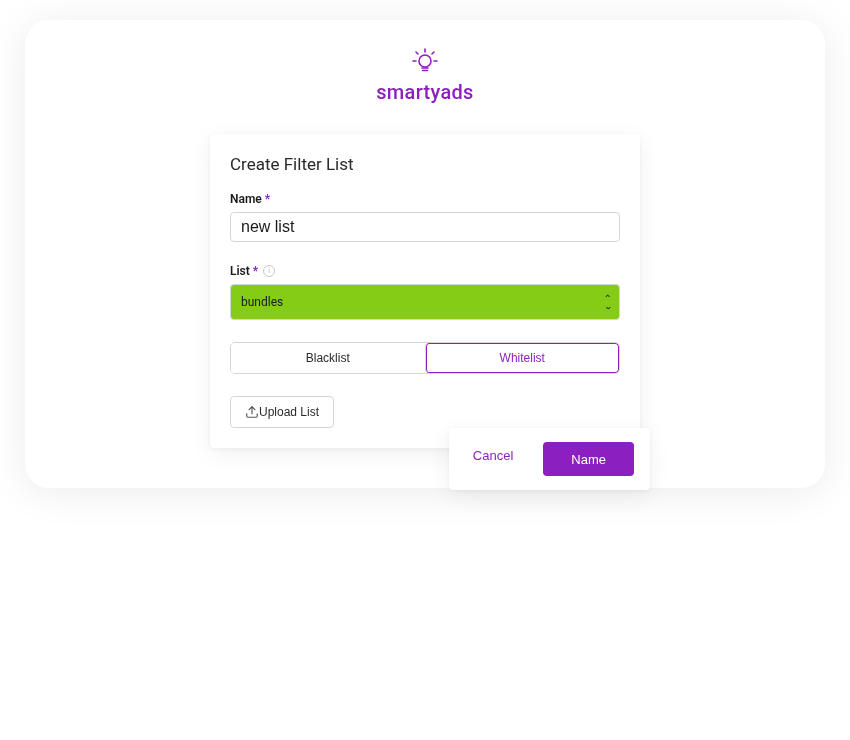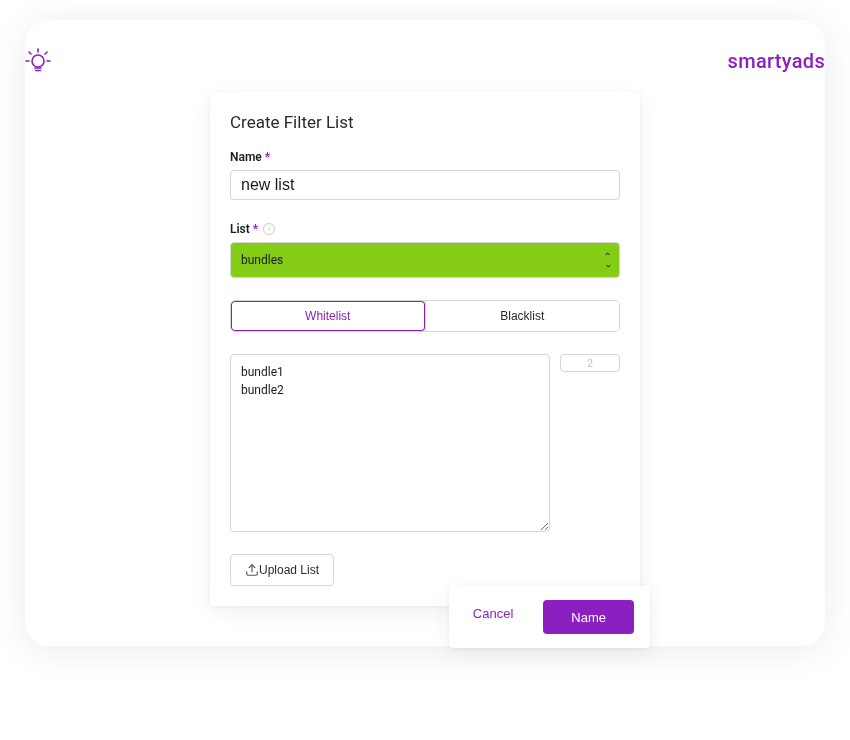--- a/index.html
+++ b/index.html
@@ -21,23 +21,24 @@
       background: #ffffff;
       border-radius: 24px;
       box-shadow: 0 4px 40px rgba(0,0,0,0.08);
       width: 800px;
       padding: 28px 0 40px 0;
       position: relative;
     }
     .logo-wrap {
       display: flex;
       align-items: center;
-      justify-content: space-between;
+      justify-content: flex-end;
       gap: 6px;
-      margin-bottom: 18px;
+      margin-bottom: 30px;
+      flex-direction: column;
     }
     .logo-icon svg {
       display: block;
     }
     .logo-text {
       color: #8b1fbf;
       font-size: 20px;
       font-weight: 500;
       letter-spacing: 0.3px;
     }
@@ -269,29 +270,24 @@
           <span>bundles</span>
         </div>
         <div class="select-arrows">
           <span>⌃</span>
             <span style="transform:rotate(180deg);display:inline-block;">⌃</span>
         </div>
       </div>
     </div>
 
     <div class="toggle-group">
+      <button class="toggle-btn">Blacklist</button>
       <button class="toggle-btn active">Whitelist</button>
-      <button class="toggle-btn">Blacklist</button>
     </div>
 
-    <div class="content-row">
-      <textarea class="items-textarea" style="">bundle1
-bundle2</textarea>
-      <div class="count-pill">2</div>
-    </div>
 
     <button class="upload-btn">
       <span>
         <svg width="14" height="14" viewBox="0 0 24 24" fill="none" stroke="#555" stroke-width="2" stroke-linecap="round" stroke-linejoin="round">
           <path d="M21 15v4a2 2 0 0 1-2 2H5a2 2 0 0 1-2-2v-4"></path>
           <polyline points="7 8 12 3 17 8"></polyline>
           <line x1="12" y1="3" x2="12" y2="15"></line>
         </svg>
       </span>
       <span>Upload List</span>

